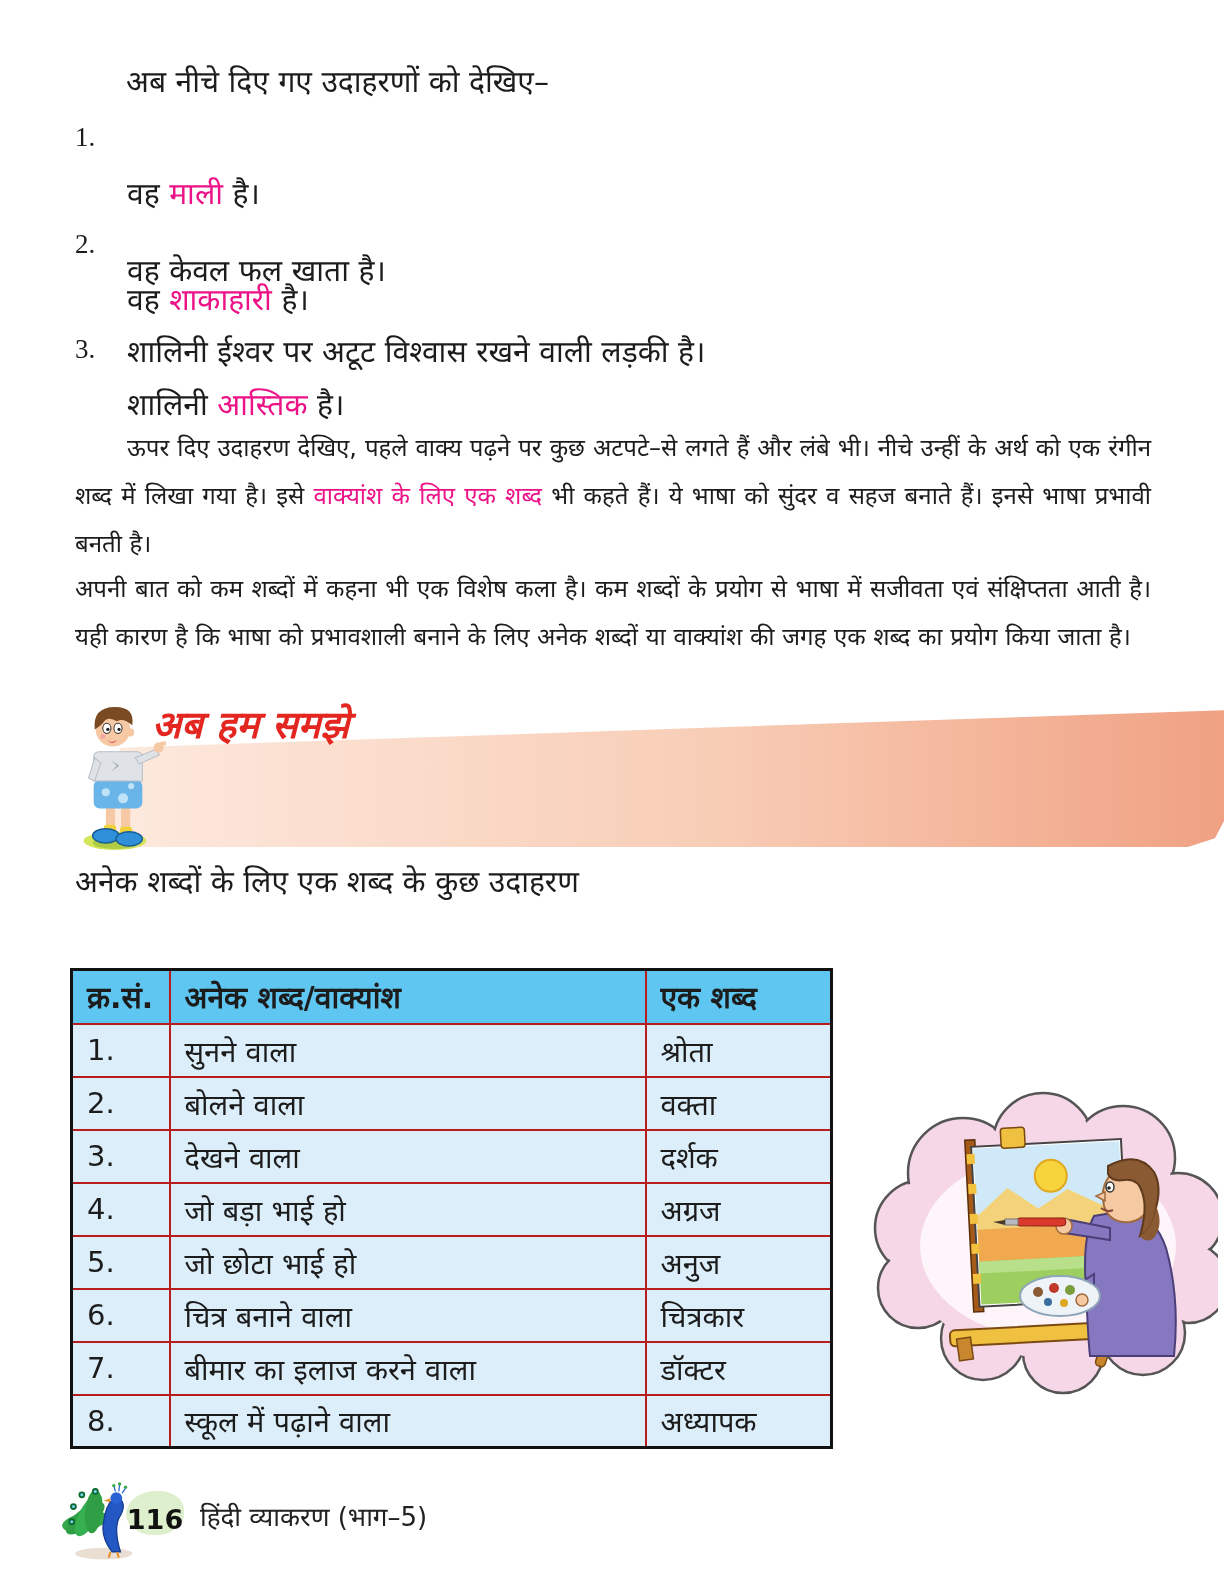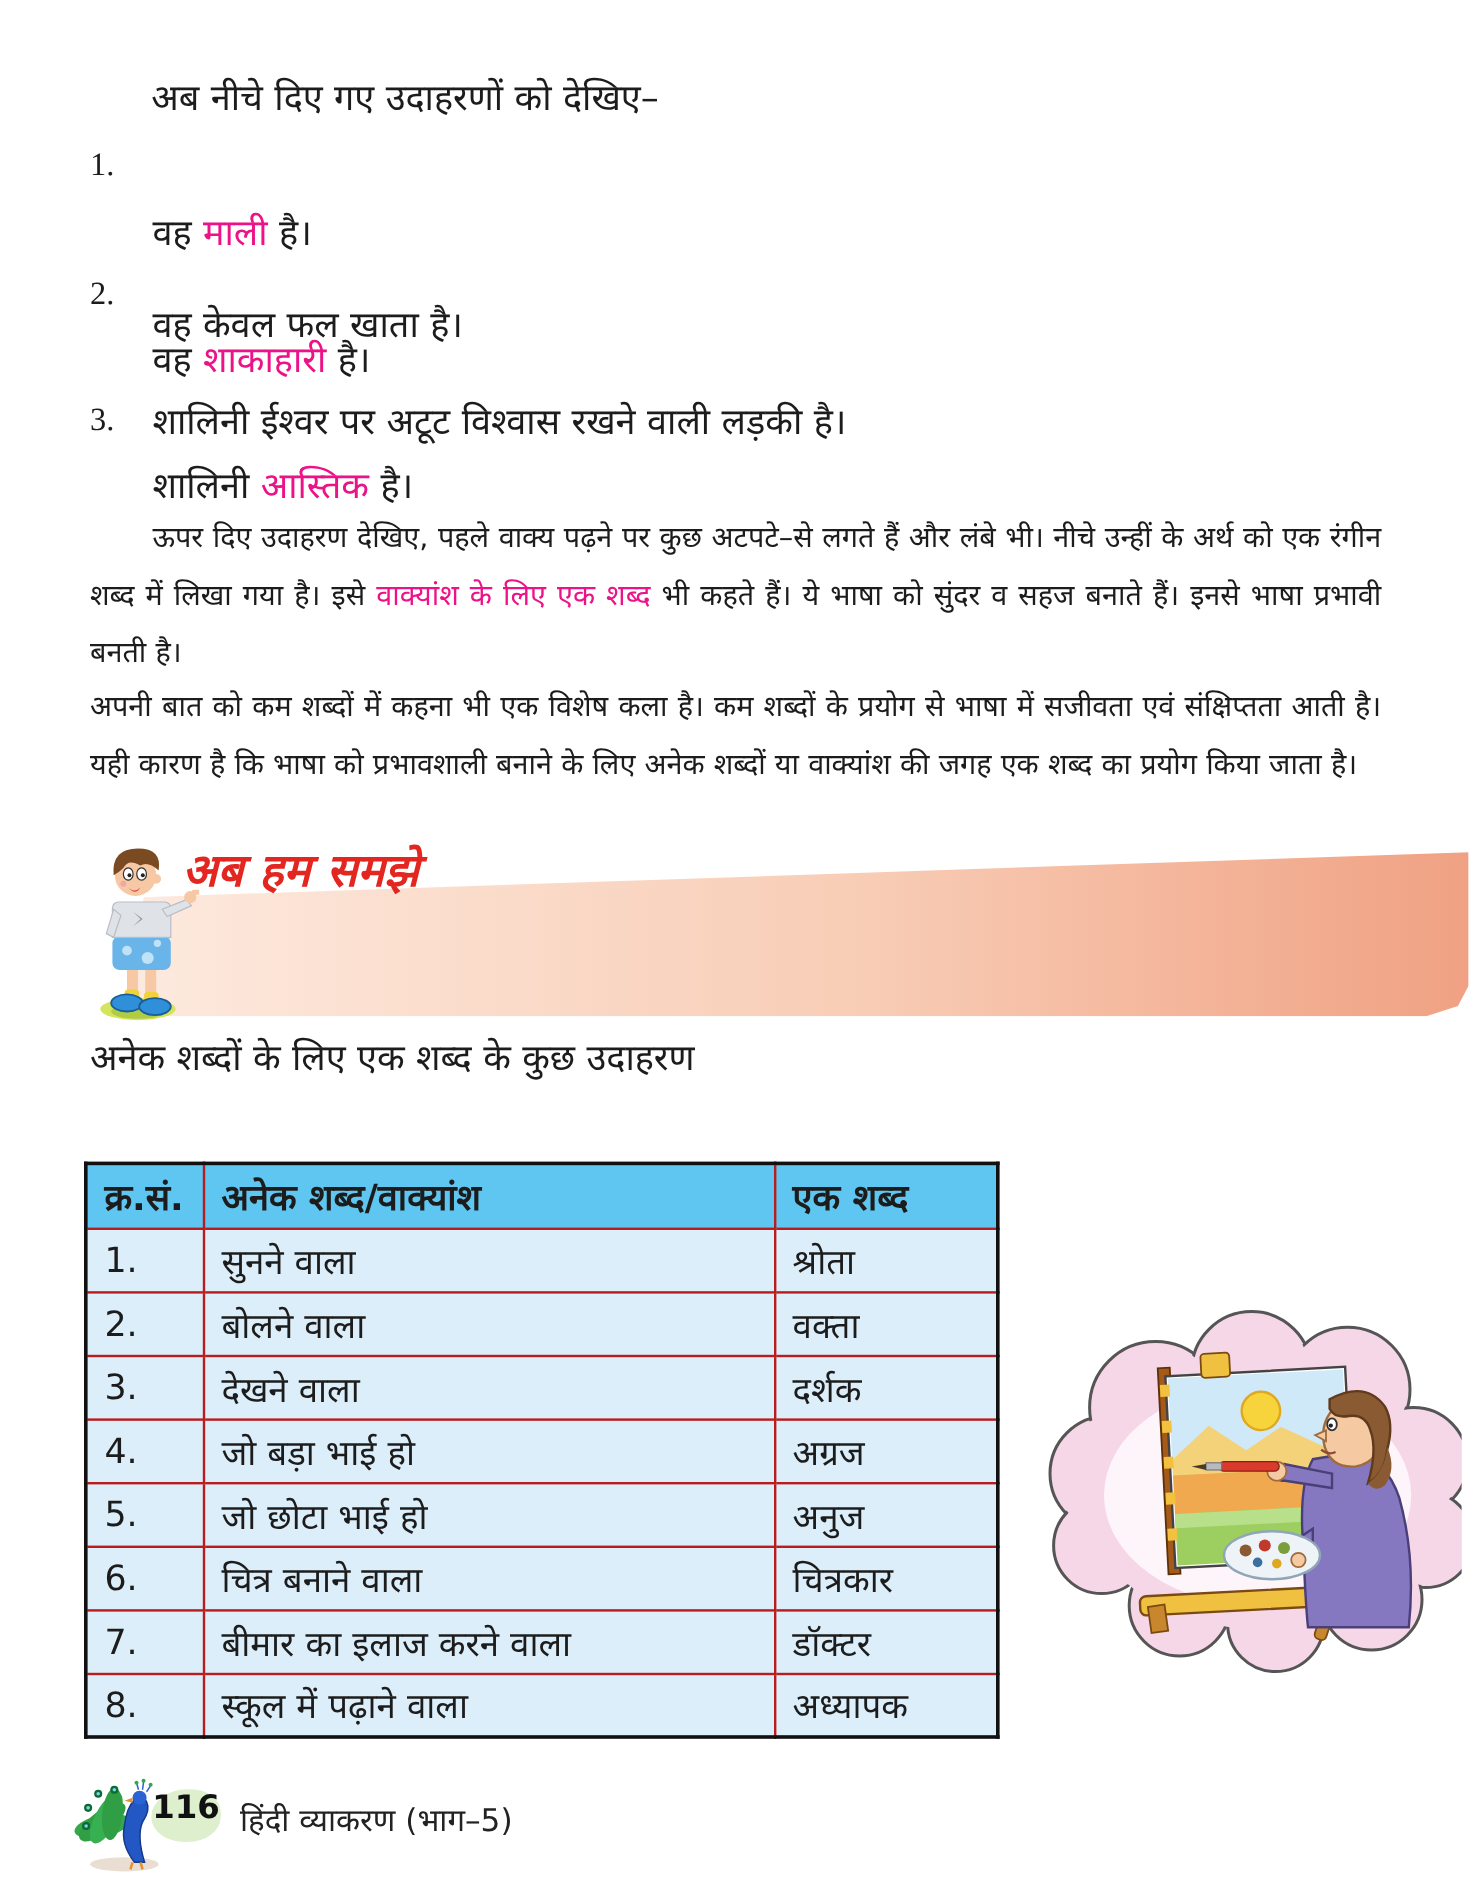--- a/index.html
+++ b/index.html
@@ -52,21 +52,21 @@
   .one-word-table{border:3px solid #111;}
   .col-sn{width:98px;}
   .col-phrase{width:476px;}
   .col-word{width:186px;}
   .one-word-table tr{height:53px;}
   .one-word-table tr.hdr{height:54px;}
   
   .footer-blob{
     left:126px;top:1491px;width:58px;height:44px;
     background:#ddefcc;border-radius:55% 45% 50% 50%;
-    display:flex;align-items:flex-start;justify-content:center;
+    display:flex;align-items:flex-end;justify-content:center;
     font-size:27px;font-weight:bold;color:#111;
   }
   .footer-title{left:200px;top:1498px;font-size:26px;color:#222;white-space:nowrap;}
 </style>
 </head>
 <body>
 
 <div id="page">
 
   <div class="abs heading-line" style="top:60px;">अब नीचे दिए गए उदाहरणों को देखिए–</div>

